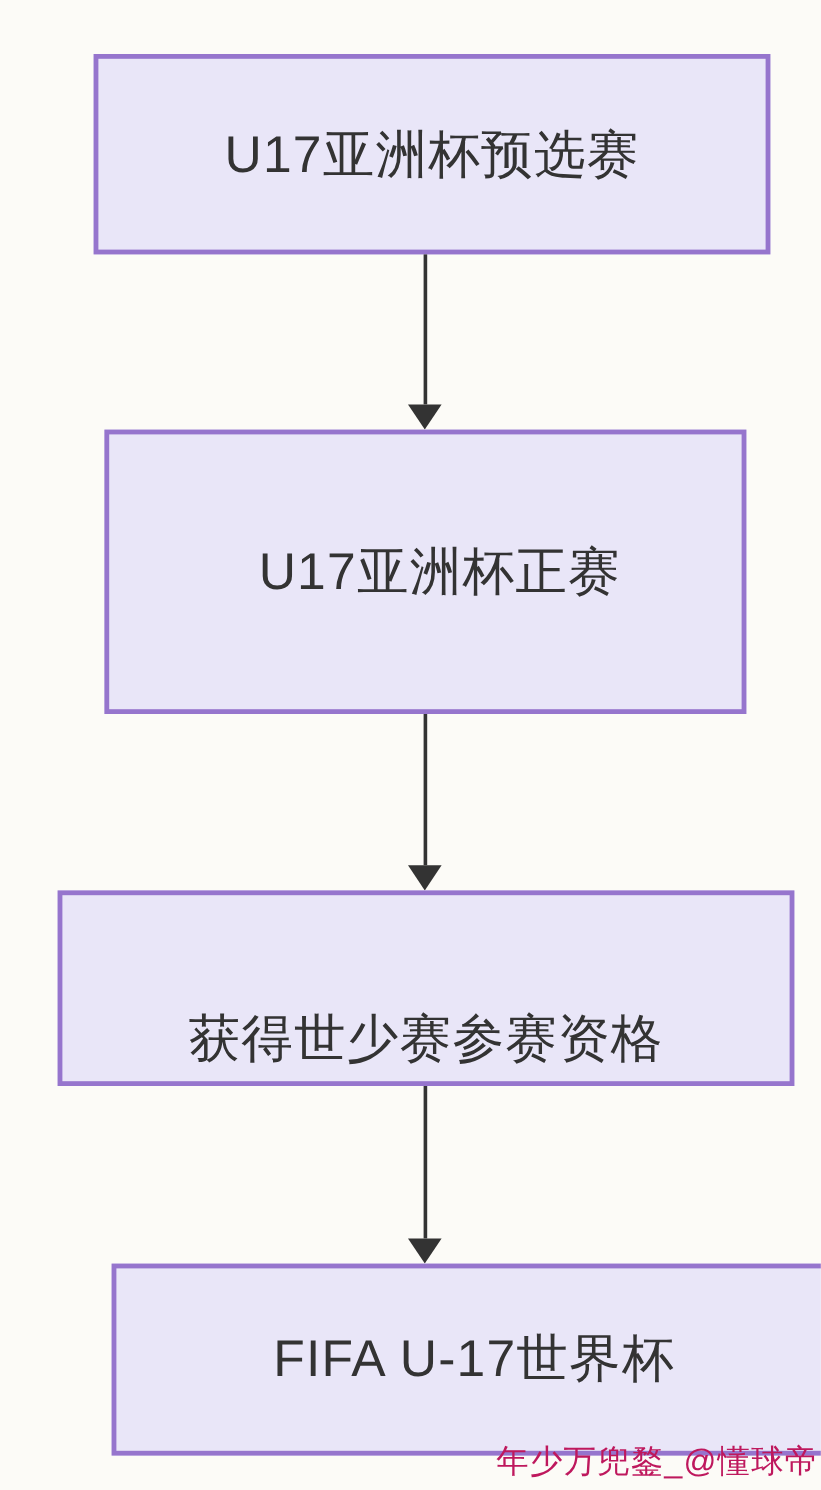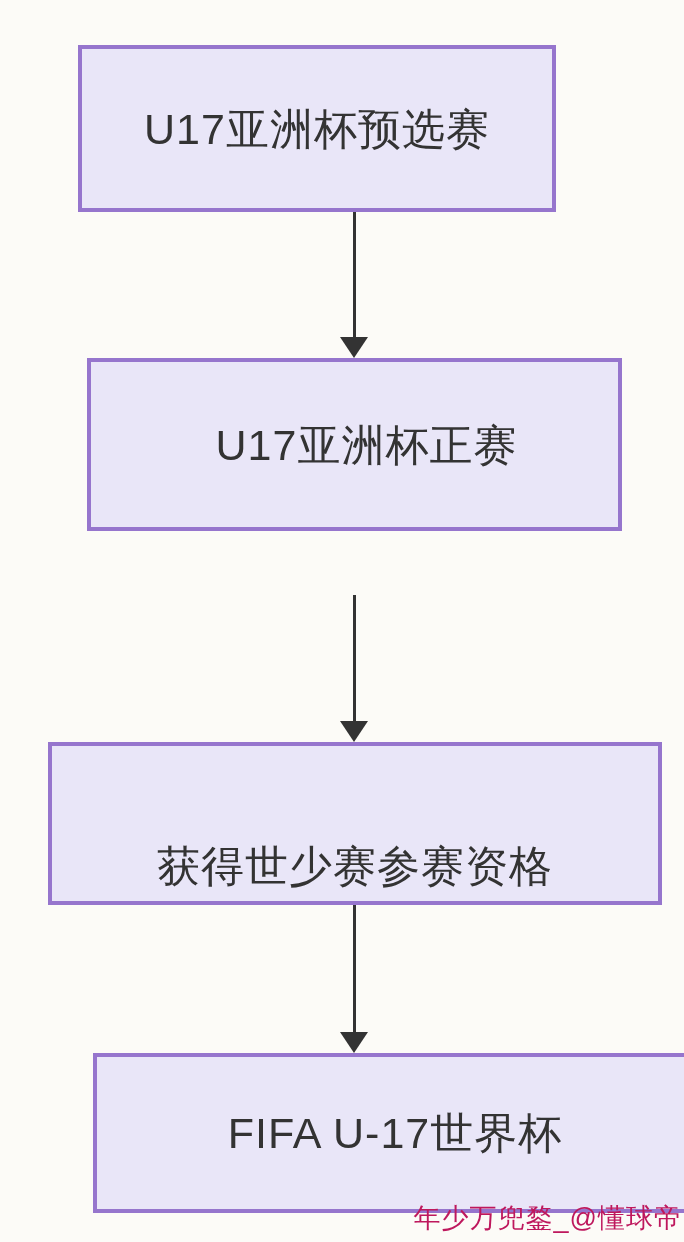--- a/index.html
+++ b/index.html
@@ -24,22 +24,22 @@
     display: flex;
     flex-direction: column;
     align-items: center;
     justify-content: center;
     color: #333333;
     font-size: 43px;
     letter-spacing: 1px;
     text-align: center;
     line-height: 70px;
   }
-  .node-1 { left: 78px;  top: 45px;   width: 478px; height: 167px; }
-  .node-2 { left: 87px;  top: 358px;  width: 535px; height: 173px; padding-left: 24px; }
+  .node-1 { left: 78px;  top: 45px;   width: 564px; height: 167px; }
+  .node-2 { left: 87px;  top: 358px;  width: 535px; height: 237px; padding-left: 24px; }
   .node-3 { left: 48px;  top: 742px;  width: 614px; height: 163px; justify-content: flex-end; }
   .node-4 { left: 93px;  top: 1053px; width: 604px; height: 160px; }
 
   .flow-arrow {
     position: absolute;
     left: 340px; 
     width: 28px;
     display: flex;
     flex-direction: column;
     align-items: center;

